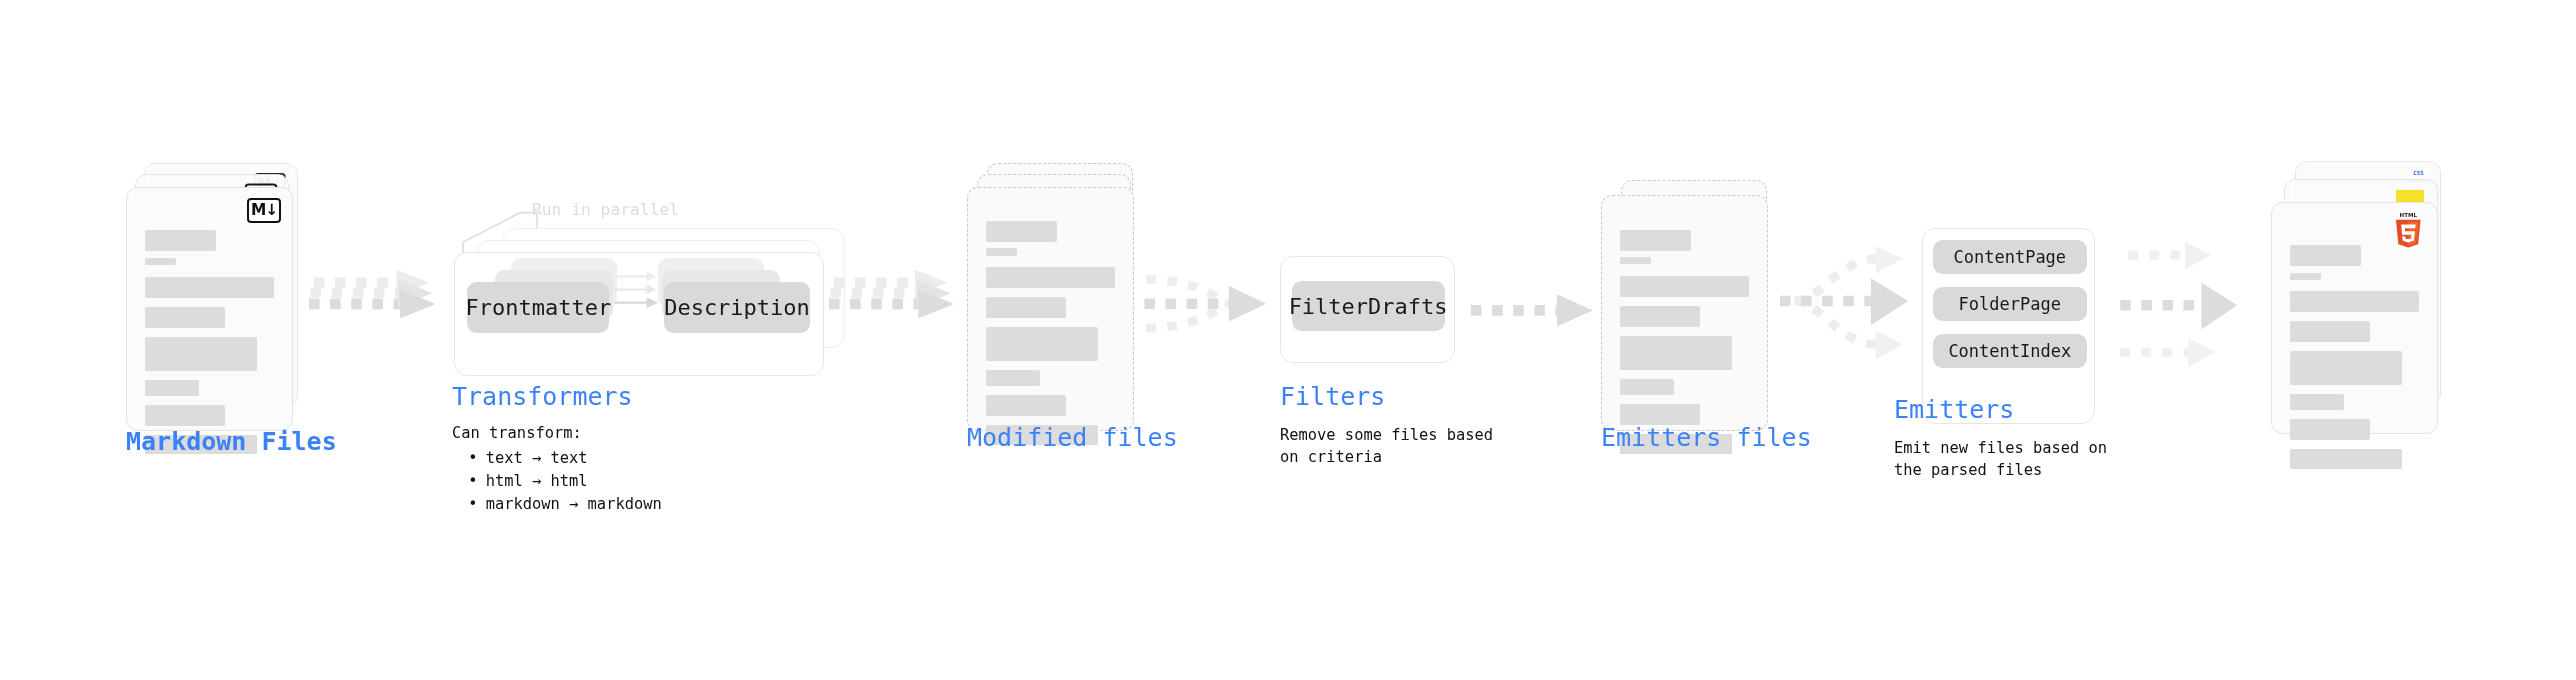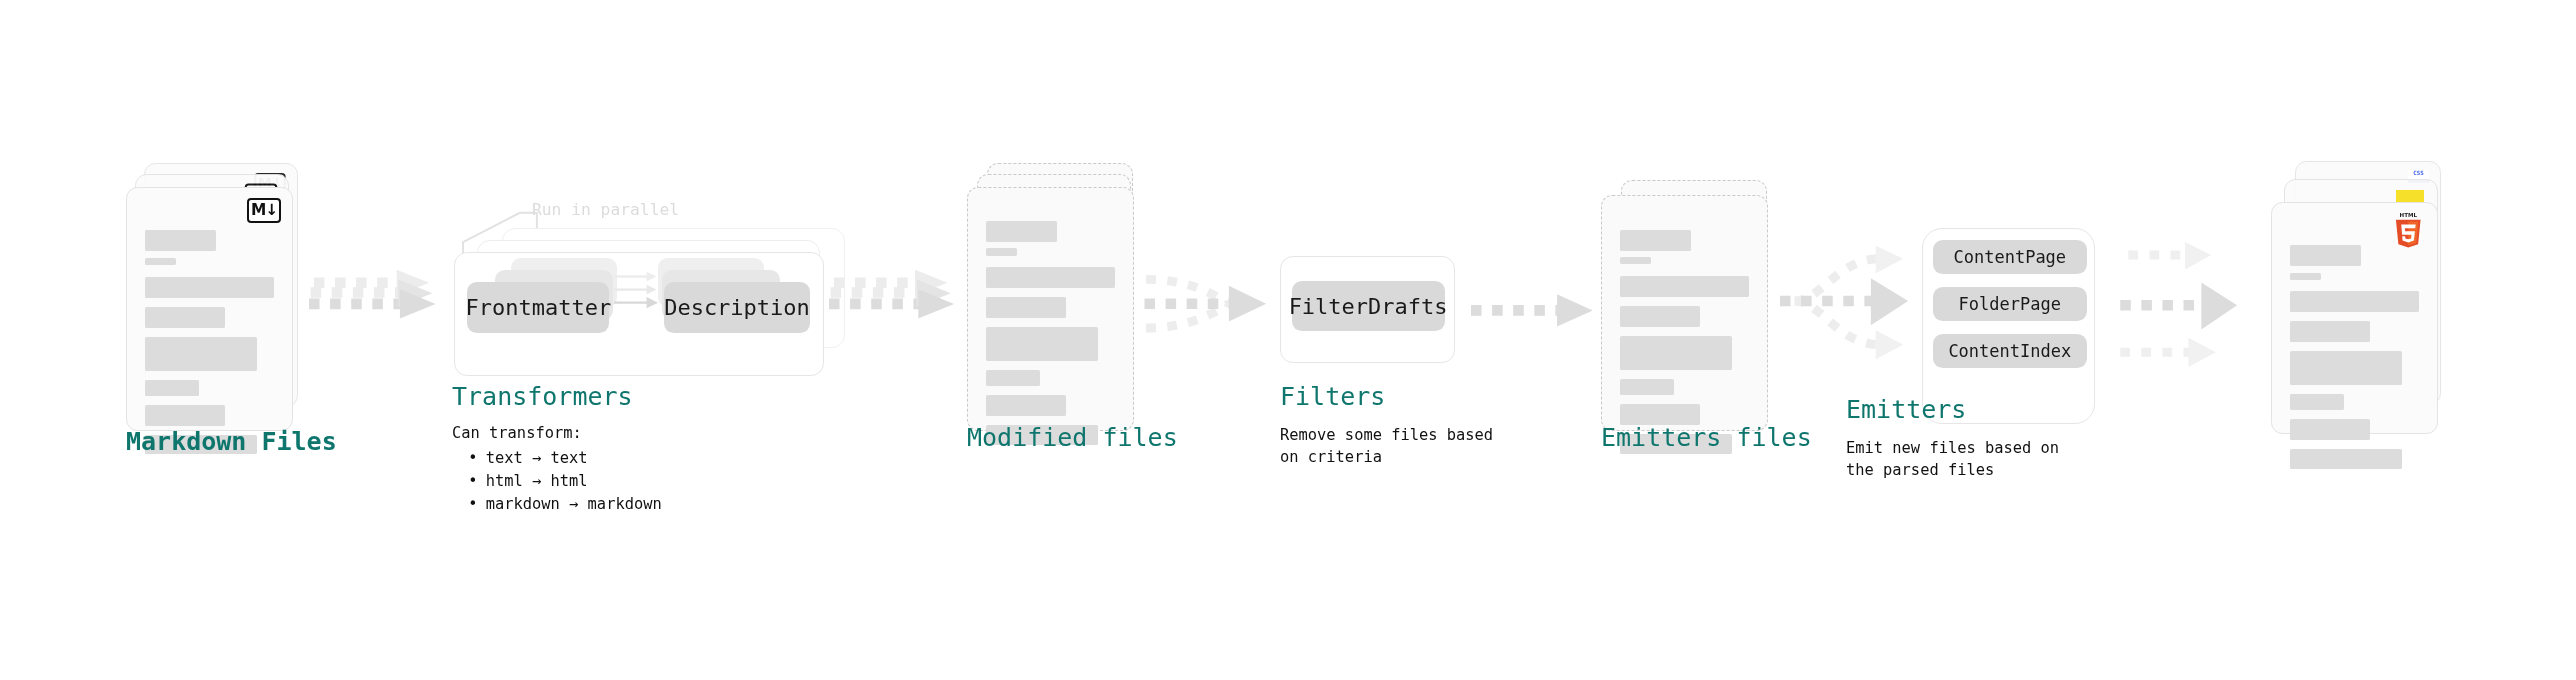--- a/index.html
+++ b/index.html
@@ -49,21 +49,21 @@
     background:#ffffff;box-sizing:border-box;
   }
   .chip{
     position:absolute;background:#d9d9d9;border-radius:9.8px;
     display:flex;align-items:center;justify-content:center;
     font-size:22px;color:#1a1a1a;box-sizing:border-box;white-space:nowrap;
   }
 
   
   .caption{position:absolute;}
-  .cap-title{font-size:25px;color:#0f766e;white-space:nowrap;letter-spacing:0px;}
+  .cap-title{font-size:25px;color:#3b82f6;white-space:nowrap;letter-spacing:0px;}
   .cap-sub{font-size:15.4px;color:#111;line-height:1.45;margin-top:13px;white-space:pre;}
   .cap-list{font-size:15.4px;color:#111;line-height:1.5;margin-top:11.4px;}
   .cap-list .lead{margin-bottom:1.6px;}
   .cap-list ul{margin:0;padding-left:16.3px;list-style:none;}
   .cap-list li:before{content:"\2022";margin-right:8.1px;}
 
   
   .parallel-label{
     position:absolute;font-size:16.3px;color:#dcdcdc;white-space:nowrap;
   }
@@ -251,27 +251,27 @@
     </g>
     <g fill="none" stroke="#dcdcdc" stroke-width="13" stroke-dasharray="13 13">
       <line x1="0" y1="80" x2="118" y2="80"></line>
     </g>
     <polygon points="118,12 118,46 152,28" fill="#f1f1f1"></polygon>
     <polygon points="112,52 112,110 158,80" fill="#dcdcdc"></polygon>
     <polygon points="118,116 118,152 152,134" fill="#f1f1f1"></polygon>
   </svg>
 
   <div class="node" style="left:1922px;top:228px;">
-    <div class="box" style="left:0px;top:0px;width:173px;height:196px;border-radius:20px;">
+    <div class="box" style="left:0px;top:0px;width:173px;height:196px;">
       <div class="chip" style="left:9.8px;top:10.6px;width:154px;height:34px;font-size:17px;">ContentPage</div>
       <div class="chip" style="left:9.8px;top:58px;width:154px;height:34px;font-size:17px;">FolderPage</div>
       <div class="chip" style="left:9.8px;top:105px;width:154px;height:34px;font-size:17px;">ContentIndex</div>
     </div>
   </div>
-  <div class="caption" style="left:1846px;top:395px;width:276px;">
+  <div class="caption" style="left:1894px;top:395px;width:276px;">
     <div class="cap-title">Emitters</div>
     <div class="cap-sub">Emit new files based on
 the parsed files</div>
   </div>
 
   <svg class="arrowsvg" style="left:2117px;top:229px;" width="146" height="146" viewBox="0 0 180 180">
     <g fill="none" stroke="#efefef" stroke-width="11" stroke-dasharray="12 14">
       <line x1="14" y1="32" x2="92" y2="32"></line>
     </g>
     <polygon points="84,16 84,50 116,32" fill="#f1f1f1"></polygon>

